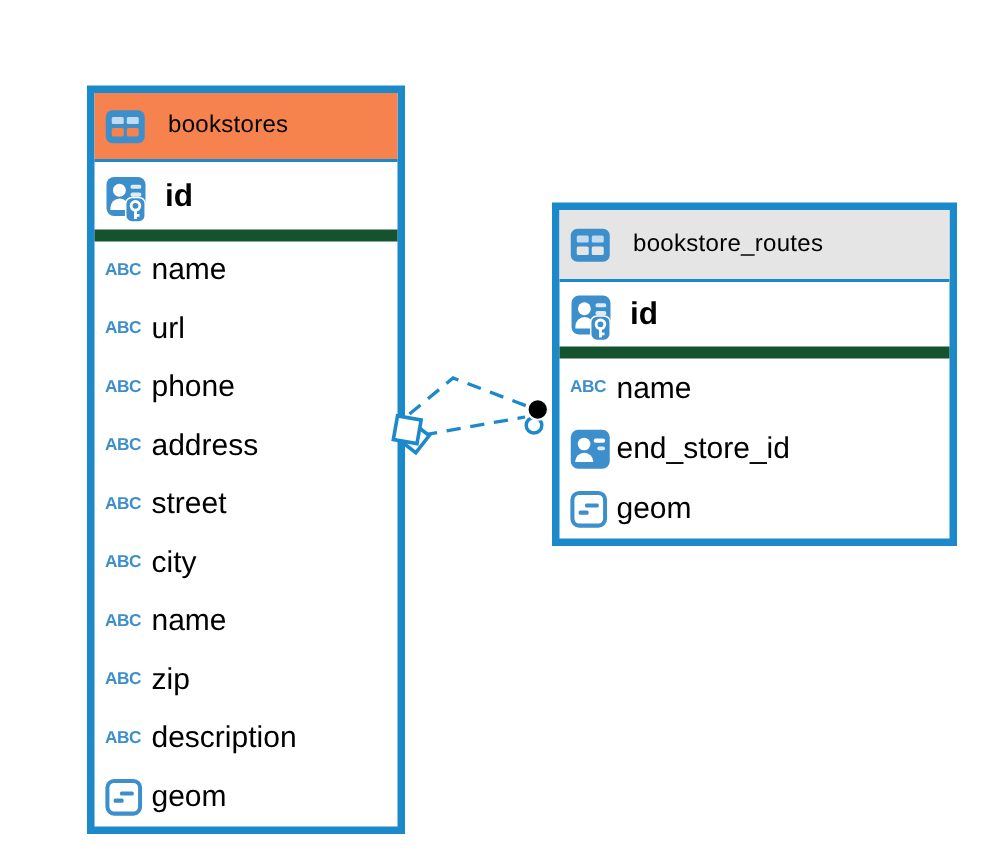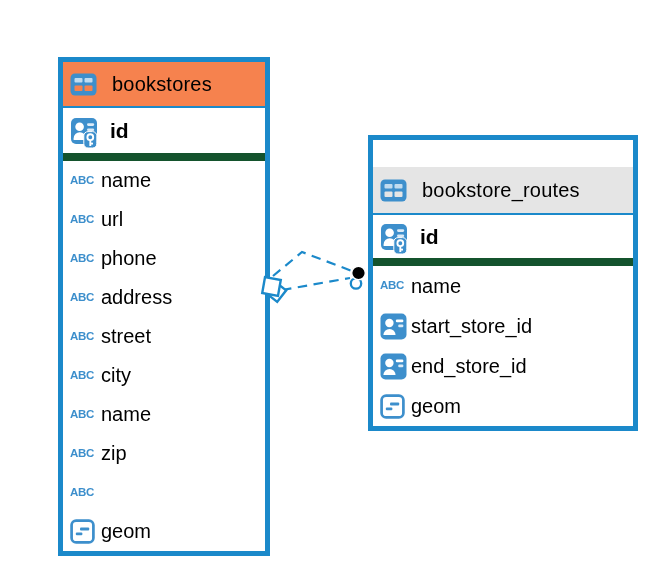--- a/index.html
+++ b/index.html
@@ -5,22 +5,22 @@
   html,body{margin:0;padding:0;background:#fff;}
   .canvas{position:relative;width:654px;height:570px;background:#ffffff;overflow:hidden;
           font-family:"Liberation Sans",sans-serif;color:#000;}
 
   .table-card{position:absolute;background:#fff;border:5px solid #1b89ca;box-sizing:border-box;z-index:1;}
   .table-bookstores{left:58px;top:57px;width:212px;}
   .table-routes{left:368px;top:135px;width:270px;}
 
   .thead{display:flex;align-items:center;height:44px;padding:0 4px 0 7px;
          border-bottom:2px solid #1b89ca;}
-  .table-routes .thead{height:46px;margin-top:27px;}
-  .tname{margin-left:11px;font-size:20px;letter-spacing:.2px;white-space:nowrap;}
+  .table-routes .thead{height:46px;}
+  .tname{margin-left:11px;font-size:16px;letter-spacing:.2px;white-space:nowrap;}
 
   .row{display:flex;align-items:center;padding-left:7px;}
   .id-row{height:45px;border-bottom:8px solid #14532d;}
   .table-routes .id-row{height:43px;}
   .field-row{height:39px;}
   .table-routes .field-row{height:40px;}
 
   .icon-box{flex:0 0 31px;width:31px;display:flex;align-items:center;justify-content:flex-start;}
   .label{font-size:20px;white-space:nowrap;}
   .id-row .label{font-size:21px;font-weight:700;margin-left:9px;}
@@ -118,20 +118,21 @@
     <div class="row field-row" data-interactable="true">
       <span class="icon-box" data-interactable="false">
           <span class="abc-glyph">ABC</span>
         </span>
       <span class="label" data-interactable="false">zip</span>
     </div>
     <div class="row field-row" data-interactable="true">
       <span class="icon-box" data-interactable="false">
           <span class="abc-glyph">ABC</span>
         </span>
+      <span class="label" data-interactable="false">description</span>
     </div>
     <div class="row field-row" data-interactable="true">
       <span class="icon-box" data-interactable="false">
         <svg width="25" height="25" viewBox="0 0 25 25">
           <rect x="1.6" y="1.6" width="21.8" height="21.8" rx="4.5" fill="#fff" stroke="#3d8fcc" stroke-width="2.7"></rect>
           <rect x="10" y="8.6" width="9.2" height="2.8" rx="1" fill="#3d8fcc"></rect>
           <rect x="5.8" y="13.4" width="6.6" height="2.8" rx="1" fill="#3d8fcc"></rect>
         </svg>
       </span>
       <span class="label" data-interactable="false">geom</span>
@@ -167,32 +168,20 @@
         </svg>
       </span>
       <span class="label" data-interactable="false">id</span>
     </div>
 
     <div class="row field-row" data-interactable="true">
       <span class="icon-box" data-interactable="false">
           <span class="abc-glyph">ABC</span>
         </span>
       <span class="label" data-interactable="false">name</span>
-    </div>
-    <div class="row field-row" data-interactable="true">
-      <span class="icon-box" data-interactable="false">
-        <svg width="27" height="27" viewBox="0 0 27 27">
-          <rect x="0.5" y="0.5" width="26" height="26" rx="5" fill="#3d8fcc"></rect>
-          <circle cx="9.4" cy="10" r="4.2" fill="#fff"></circle>
-          <path d="M3.4 22 a6.1 6.1 0 0 1 12.2 0 z" fill="#fff"></path>
-          <rect x="15.8" y="6.4" width="7.6" height="2.8" rx="1.3" fill="#fff"></rect>
-          <rect x="18.2" y="11.6" width="5.2" height="2.6" rx="1.2" fill="#dcebf7"></rect>
-        </svg>
-      </span>
-      <span class="label" data-interactable="false">start_store_id</span>
     </div>
     <div class="row field-row" data-interactable="true">
       <span class="icon-box" data-interactable="false">
         <svg width="27" height="27" viewBox="0 0 27 27">
           <rect x="0.5" y="0.5" width="26" height="26" rx="5" fill="#3d8fcc"></rect>
           <circle cx="9.4" cy="10" r="4.2" fill="#fff"></circle>
           <path d="M3.4 22 a6.1 6.1 0 0 1 12.2 0 z" fill="#fff"></path>
           <rect x="15.8" y="6.4" width="7.6" height="2.8" rx="1.3" fill="#fff"></rect>
           <rect x="18.2" y="11.6" width="5.2" height="2.6" rx="1.2" fill="#dcebf7"></rect>
         </svg>

